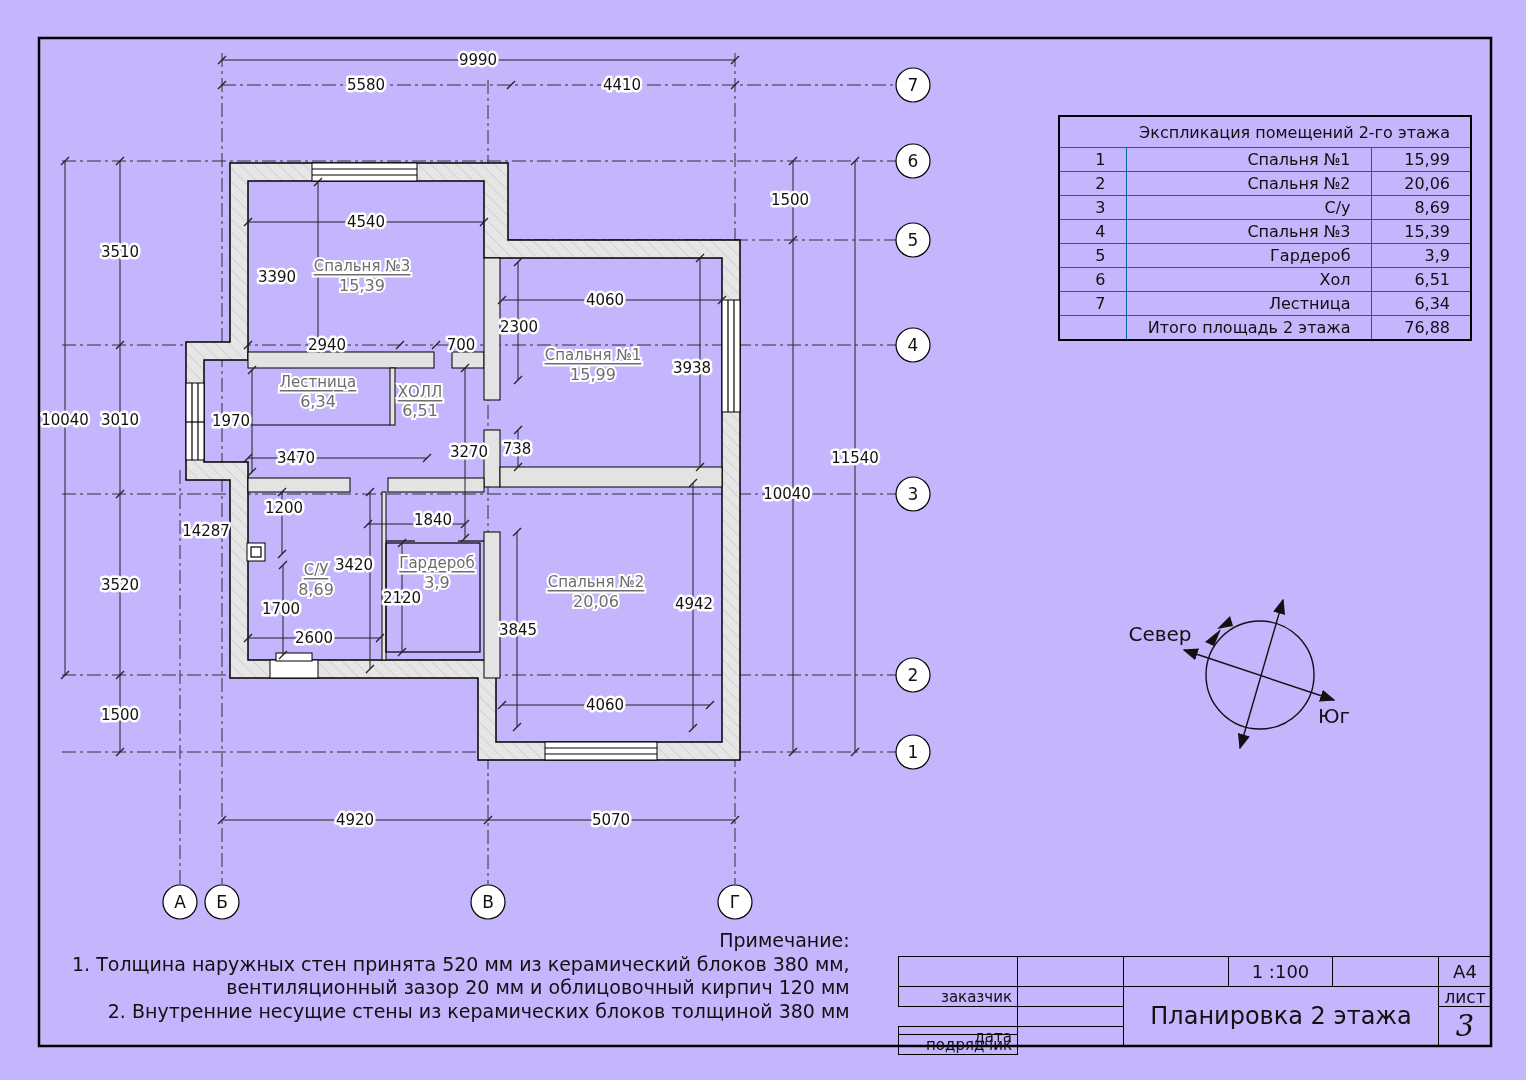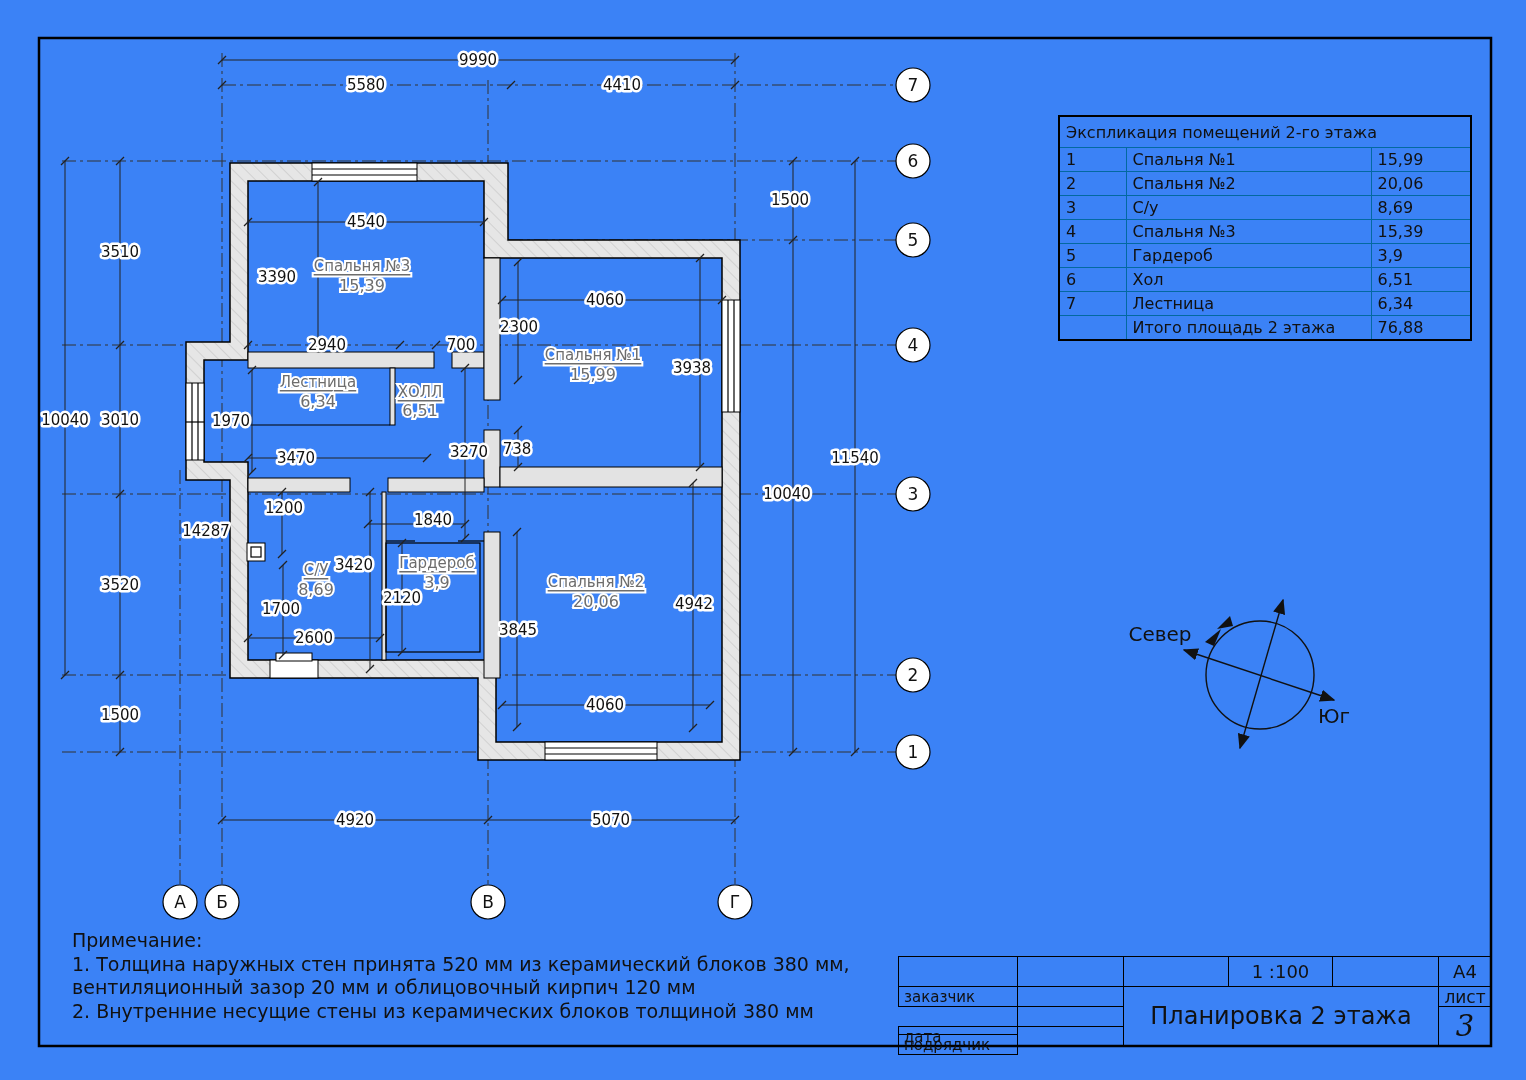--- a/index.html
+++ b/index.html
@@ -1,17 +1,17 @@
 <!DOCTYPE html>
 <html><head>
 <meta charset="utf-8">
 <style>
   html,body{margin:0;padding:0;background:#fff;}
-  #page{position:relative;width:1526px;height:1080px;background:#3b82f6;overflow:hidden;
-        font-family:"DejaVu Sans","Liberation Sans",sans-serif;}
+  #page{position:relative;width:1526px;height:1080px;background:#c4b5fd;overflow:hidden;
+        font-family:"DejaVu Sans","Liberation Sans",sans-serif;text-align:right;}
   svg text{user-select:none;}
   .dim{font-size:15px;fill:#111;text-anchor:middle;dominant-baseline:central;
        paint-order:stroke;stroke:#fff;stroke-width:5px;stroke-linejoin:round;}
   .room-name{font-size:15px;fill:#6d6d6d;text-anchor:middle;dominant-baseline:central;
        text-decoration:underline;paint-order:stroke;stroke:#fff;stroke-width:4px;}
   .room-area{font-size:16px;fill:#6d6d6d;text-anchor:middle;dominant-baseline:central;
        paint-order:stroke;stroke:#fff;stroke-width:4px;}
   .axis-num{font-size:17px;fill:#111;text-anchor:middle;dominant-baseline:central;}
   .compass-label{font-size:20px;fill:#111;text-anchor:middle;dominant-baseline:central;}
   .dash{stroke:#333;stroke-width:1;fill:none;stroke-dasharray:14 4 3 4;}

